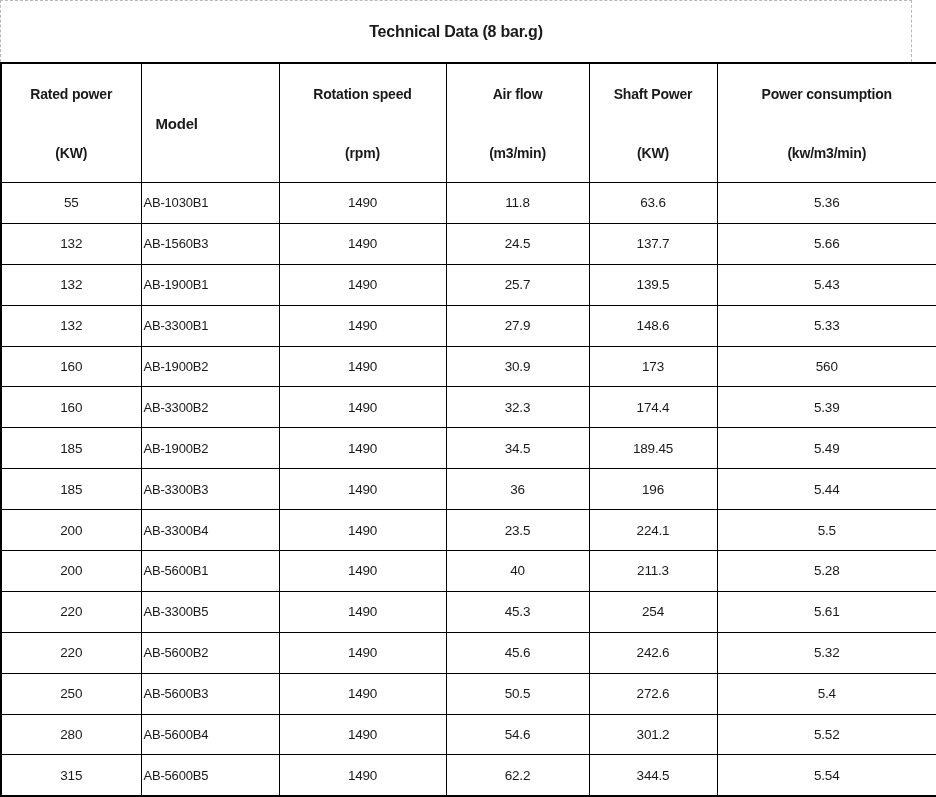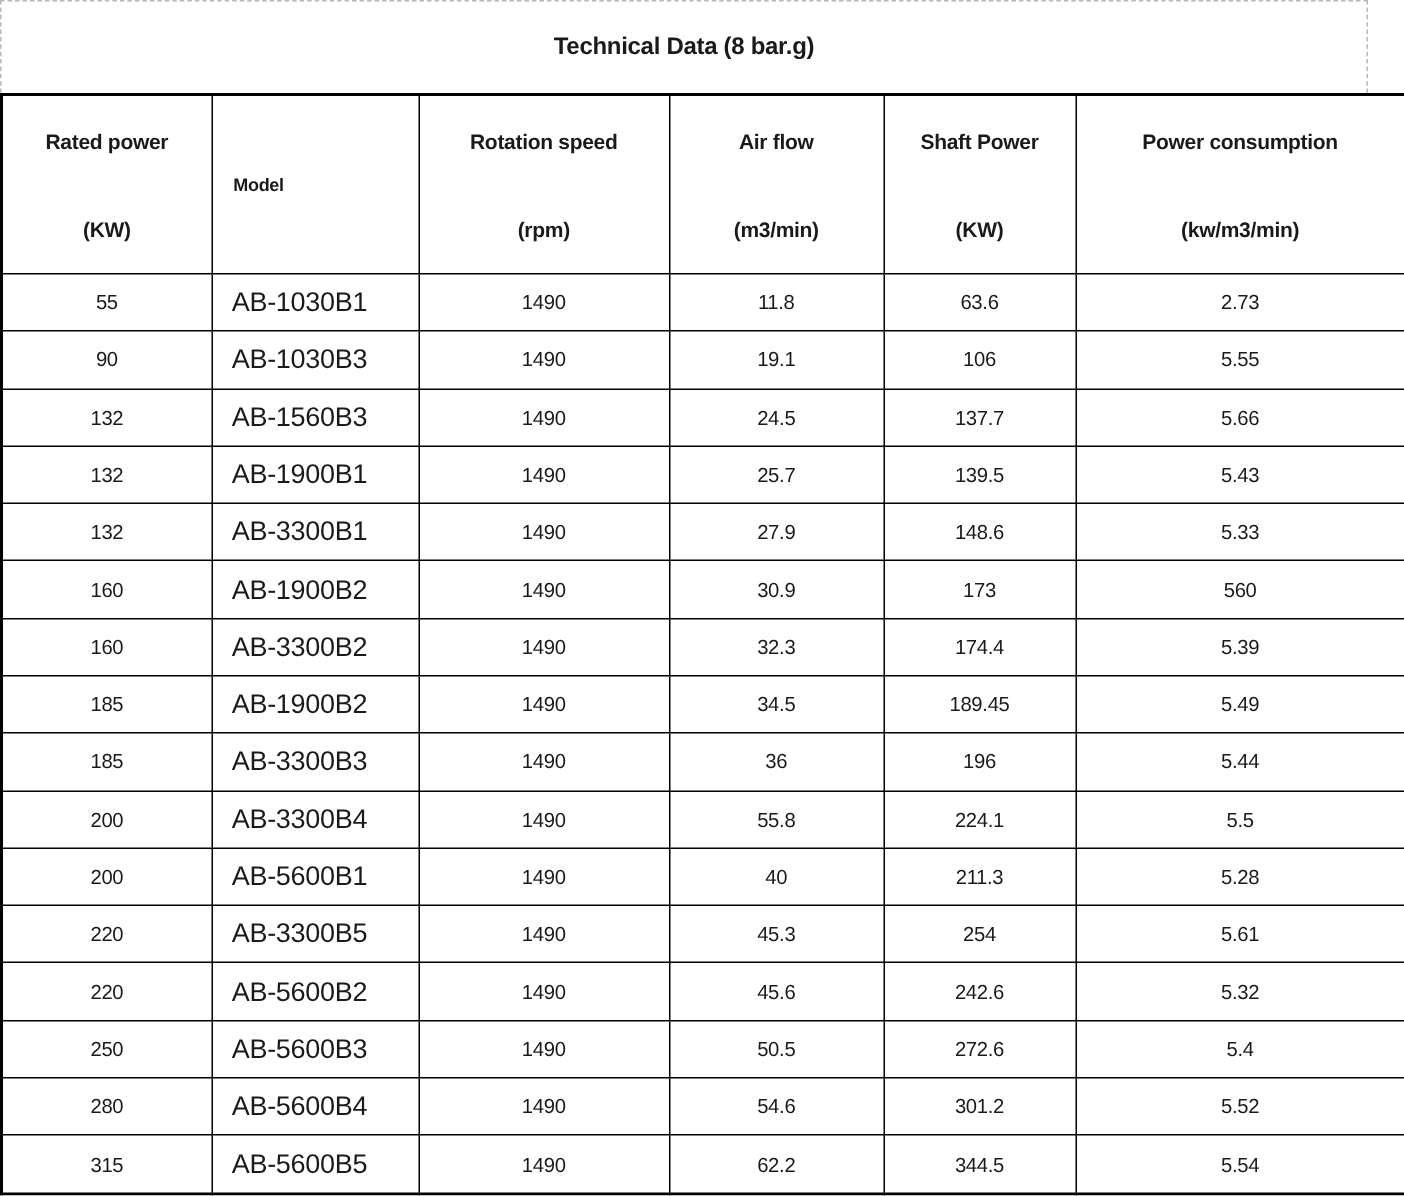--- a/index.html
+++ b/index.html
@@ -53,32 +53,32 @@
     font-size: 14px;
     letter-spacing: -0.2px;
   }
   .hcell-model {
     display: flex;
     align-items: center;
     justify-content: flex-start;
     height: 118px;
     padding-left: 14px;
     font-weight: bold;
-    font-size: 12px;
+    font-size: 15px;
     letter-spacing: -0.2px;
   }
   .cell-center {
     text-align: center;
     font-size: 13.5px;
     letter-spacing: -0.2px;
   }
   .cell-model {
     text-align: left;
-    padding-left: 13px;
-    font-size: 18px;
+    padding-left: 2px;
+    font-size: 13px;
     letter-spacing: -0.2px;
   }
 </style>
 </head>
 <body>
 
 <div class="page">
 
   <div class="title-block">
     <span class="title-text">Technical Data (8 bar.g)</span>
@@ -132,29 +132,21 @@
         </th>
       </tr>
     </thead>
     <tbody>
         <tr>
           <td class="cell-center">55</td>
           <td class="cell-model">AB-1030B1</td>
           <td class="cell-center">1490</td>
           <td class="cell-center">11.8</td>
           <td class="cell-center">63.6</td>
-          <td class="cell-center">2.73</td>
-        </tr>
-        <tr>
-          <td class="cell-center">90</td>
-          <td class="cell-model">AB-1030B3</td>
-          <td class="cell-center">1490</td>
-          <td class="cell-center">19.1</td>
-          <td class="cell-center">106</td>
-          <td class="cell-center">5.55</td>
+          <td class="cell-center">5.36</td>
         </tr>
         <tr>
           <td class="cell-center">132</td>
           <td class="cell-model">AB-1560B3</td>
           <td class="cell-center">1490</td>
           <td class="cell-center">24.5</td>
           <td class="cell-center">137.7</td>
           <td class="cell-center">5.66</td>
         </tr>
         <tr>
@@ -202,21 +194,21 @@
           <td class="cell-model">AB-3300B3</td>
           <td class="cell-center">1490</td>
           <td class="cell-center">36</td>
           <td class="cell-center">196</td>
           <td class="cell-center">5.44</td>
         </tr>
         <tr>
           <td class="cell-center">200</td>
           <td class="cell-model">AB-3300B4</td>
           <td class="cell-center">1490</td>
-          <td class="cell-center">55.8</td>
+          <td class="cell-center">23.5</td>
           <td class="cell-center">224.1</td>
           <td class="cell-center">5.5</td>
         </tr>
         <tr>
           <td class="cell-center">200</td>
           <td class="cell-model">AB-5600B1</td>
           <td class="cell-center">1490</td>
           <td class="cell-center">40</td>
           <td class="cell-center">211.3</td>
           <td class="cell-center">5.28</td>

